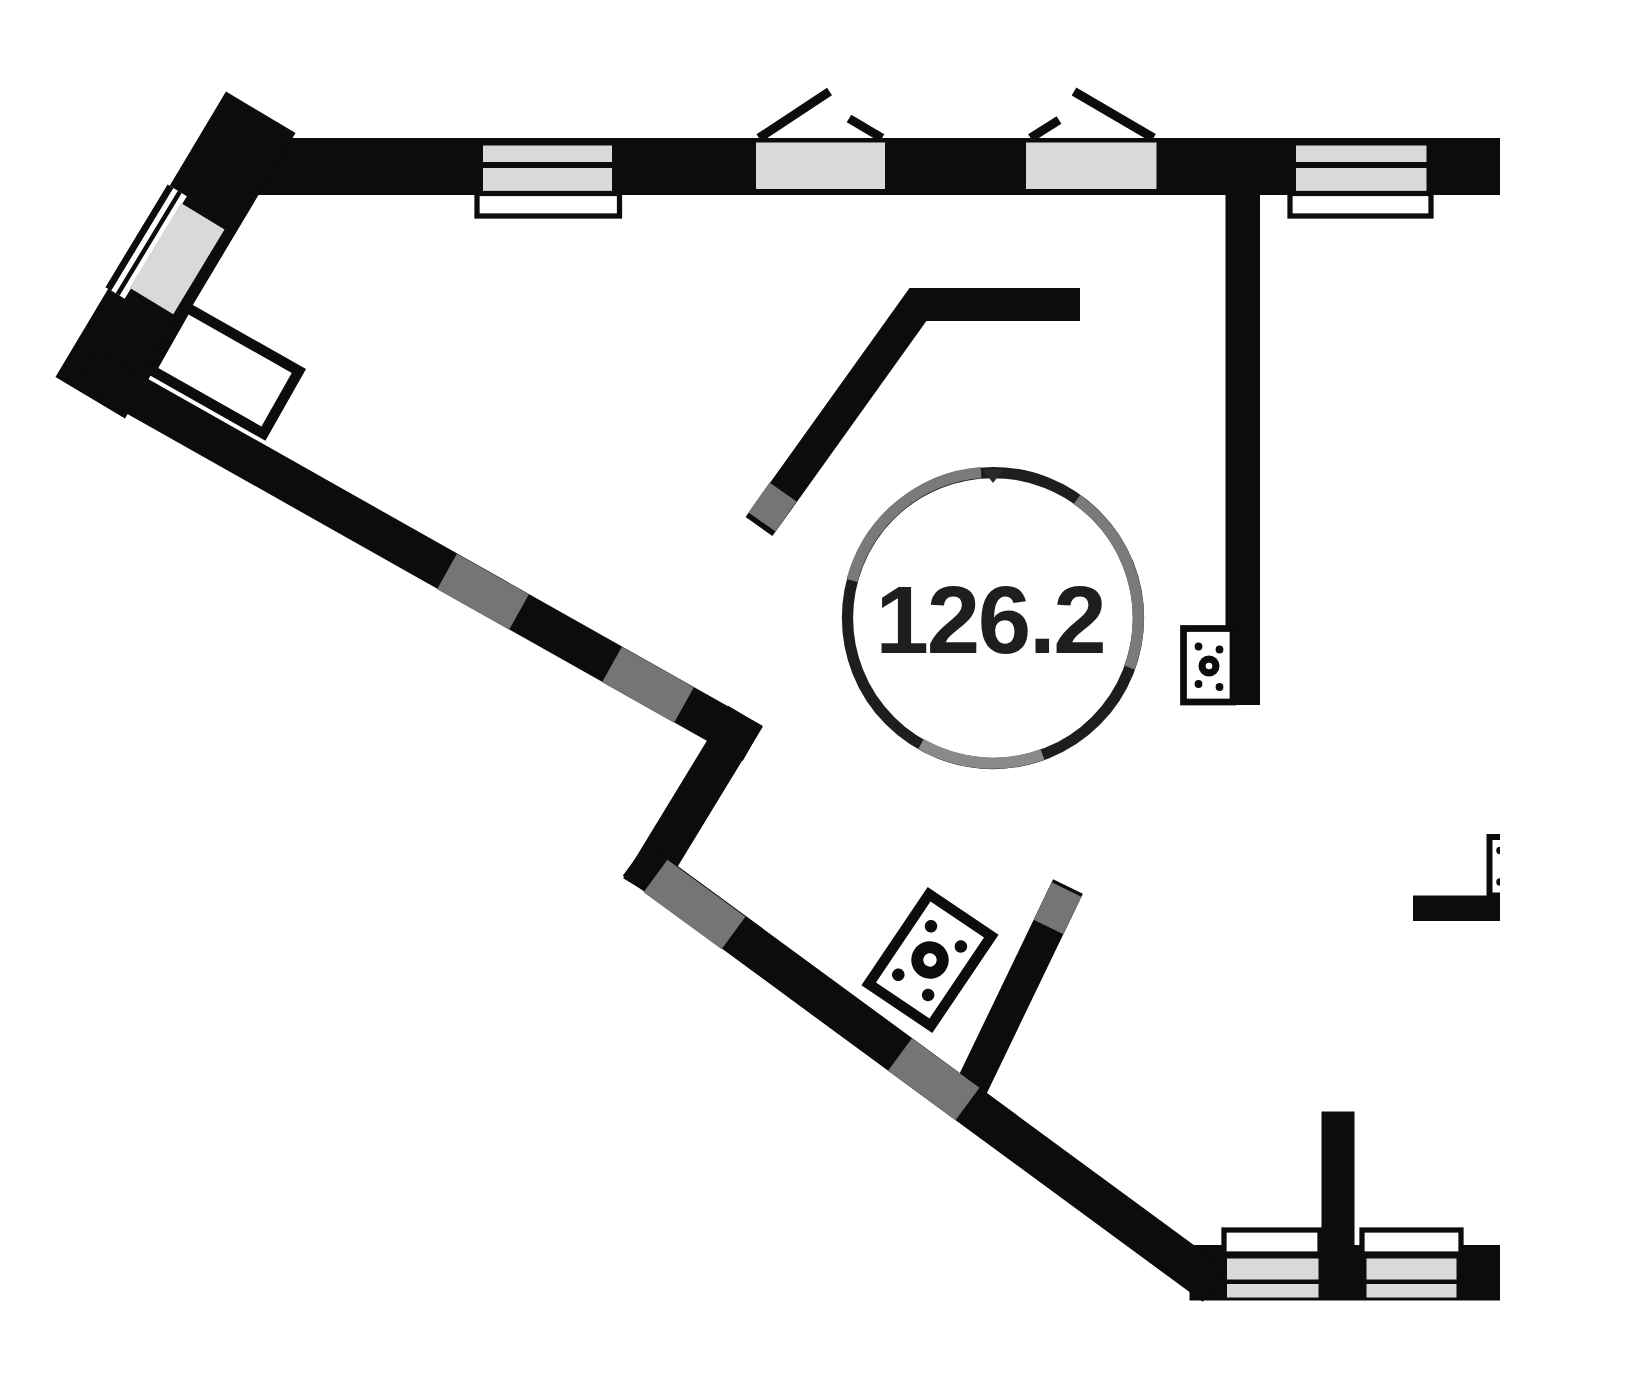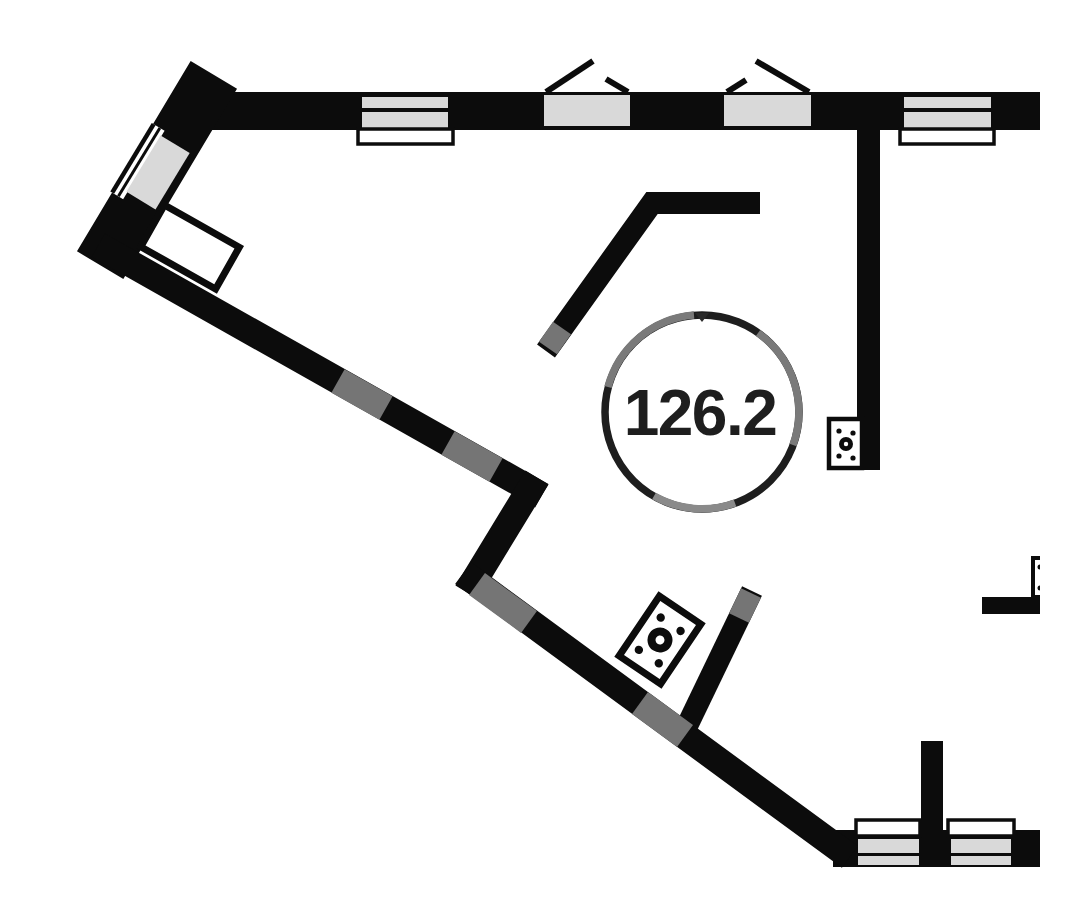--- a/index.html
+++ b/index.html
@@ -7,21 +7,20 @@
     padding: 0;
     background: #ffffff;
   }
   .stage {
     position: relative;
     width: 1000px;
     height: 916px;
     background: #ffffff;
     overflow: hidden;
     font-family: "Liberation Sans", sans-serif;
-    padding-left: 40px;
   }
   svg { display: block; }
   .area-text {
     font-family: "Liberation Sans", sans-serif;
     font-weight: 600;
     font-size: 64px;
     letter-spacing: -1.5px;
   }
 </style>
 </head>

